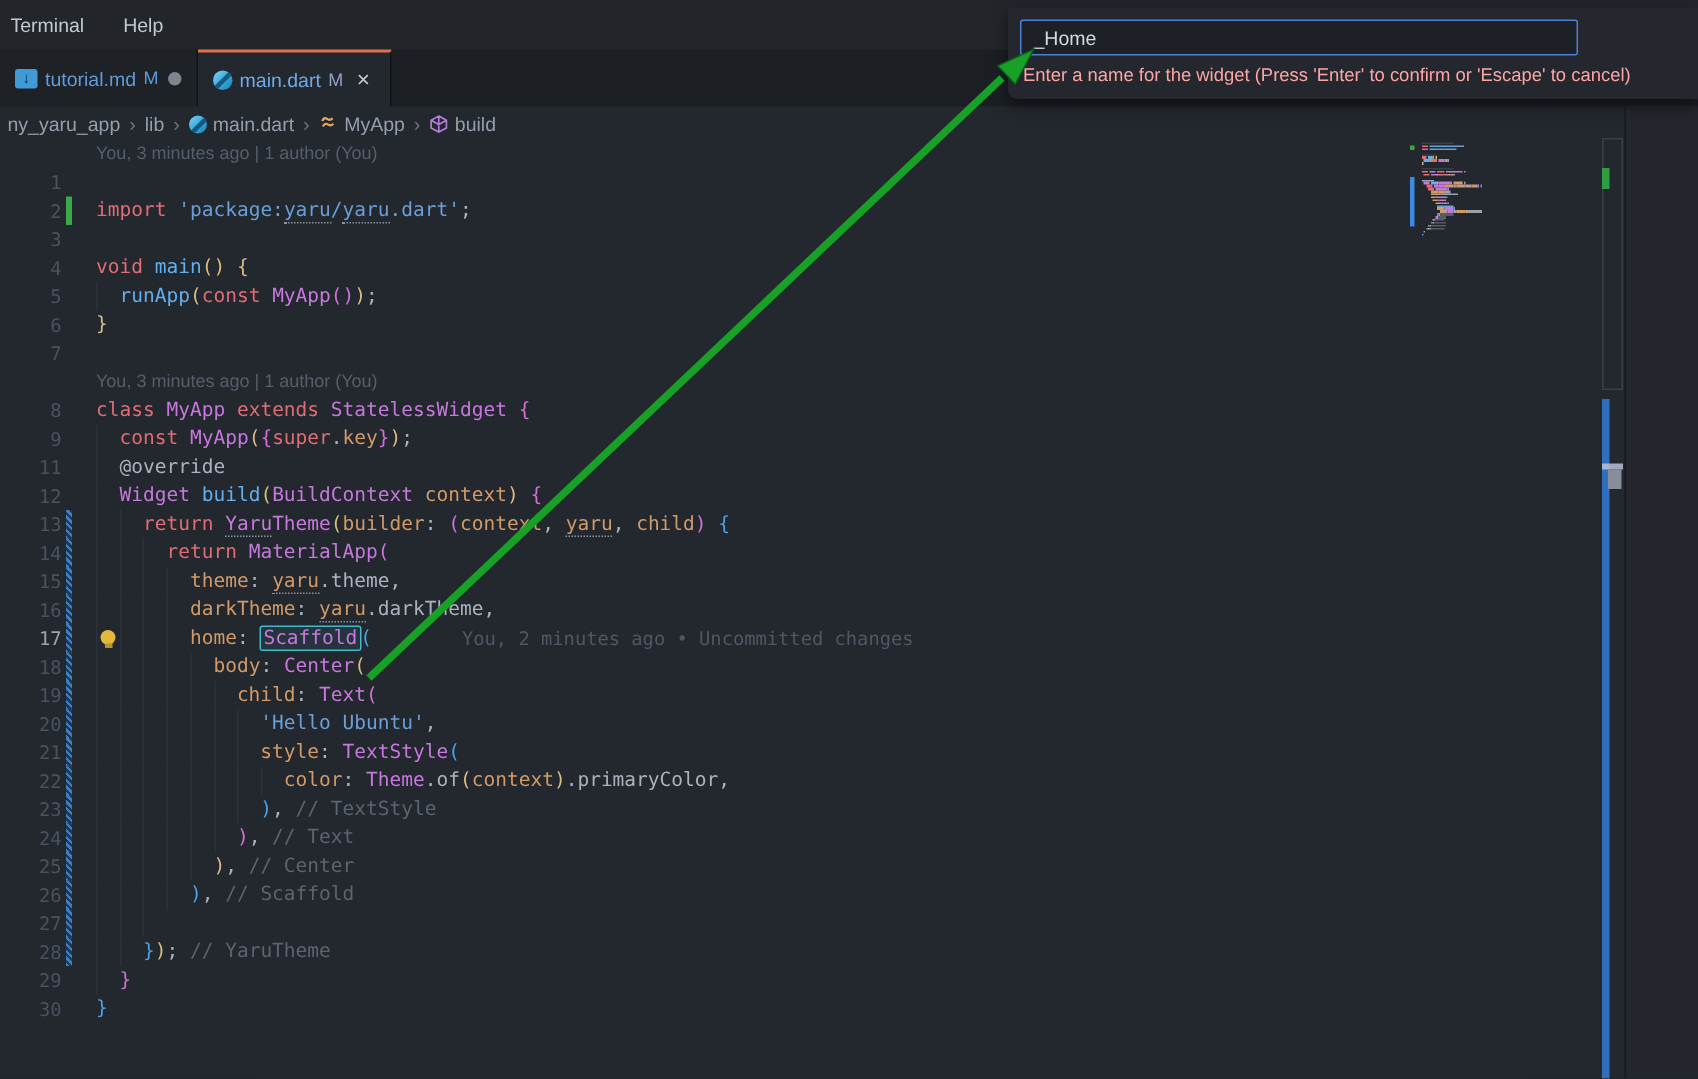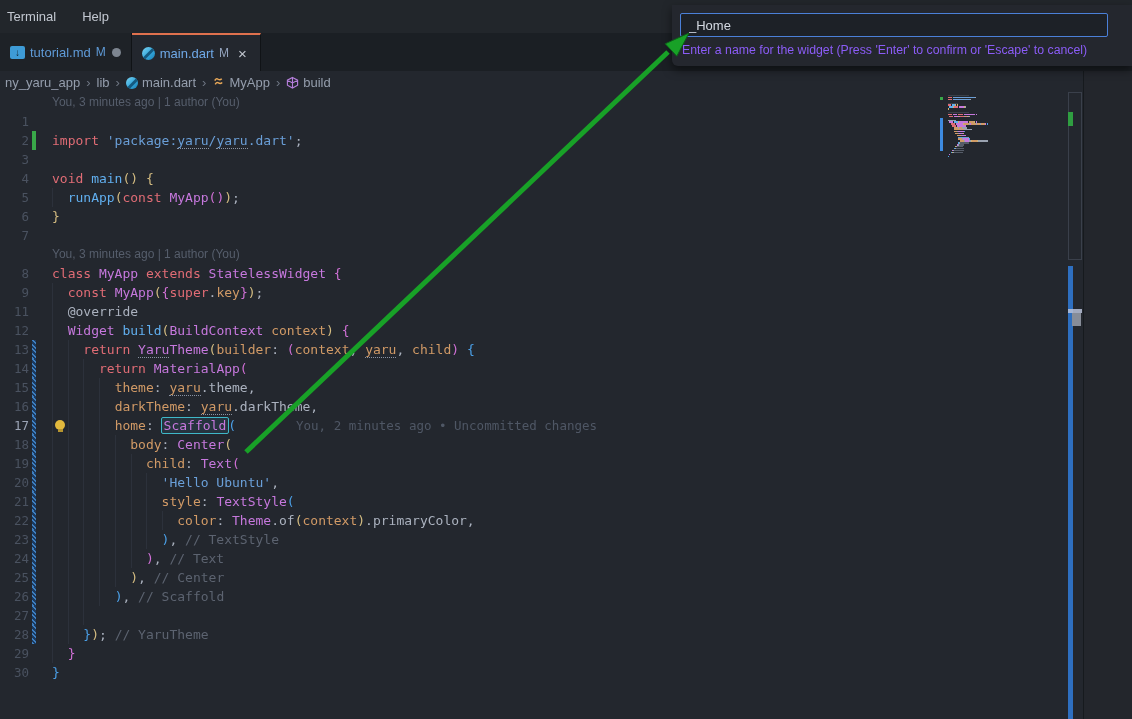--- a/index.html
+++ b/index.html
@@ -32,21 +32,21 @@
   .dart-icon:after{content:"";position:absolute;left:-3px;top:5px;width:20px;height:3px;background:#145a80;transform:rotate(-45deg);}
 
   
   .breadcrumb{position:absolute;left:0;top:71px;width:100%;height:22px;background:#23272e;
     display:flex;align-items:center;padding-left:3px;font-size:13px;color:#959ead;}
   .crumb{padding:0 2px;}
   .crumb-sep{color:#6e7683;margin:0 4px;font-size:13px;}
   .crumb-ico{display:inline-flex;margin-right:4px;vertical-align:-2px;}
 
   
-  #code-rows{position:absolute;left:4px;top:93px;width:1108px;}
+  #code-rows{position:absolute;left:16px;top:93px;width:1108px;}
   .row{position:relative;height:19px;line-height:19px;white-space:pre;}
   .lnum{position:absolute;left:0;top:0;width:25px;text-align:right;
     font-family:"DejaVu Sans Mono",monospace;font-size:12.5px;color:#4a5260;}
   .lnum.active{color:#9ba4b5;}
   .chg{position:absolute;left:28px;top:0;width:3.5px;height:19px;}
   .chg.add{background:#39a849;}
   .chg.mod{background:repeating-linear-gradient(45deg,#3e7fc0 0 1.6px,#1c3a5e 1.6px 3.2px);}
   .lcontent{position:absolute;left:48px;top:0;font-family:"DejaVu Sans Mono",monospace;font-size:13px;}
   .guide{position:absolute;top:0;bottom:0;width:1px;background:#2c313b;}
   .blame-row,.lens-row{position:absolute;left:48px;top:0;font-size:12px;color:#565e6c;}
@@ -78,24 +78,24 @@
   .ruler-add{position:absolute;left:1068px;top:112px;width:5px;height:14px;background:#2f9e41;}
   .ruler-mod{position:absolute;left:1068px;top:266px;width:5px;height:453px;background:#2e6fc0;}
   .ruler-cursorline{position:absolute;left:1068px;top:309px;width:14px;height:4px;background:#b9c2d8;opacity:.85;}
   .ruler-handle{position:absolute;left:1072px;top:313px;width:9px;height:13px;background:#878d99;}
   .right-edge{position:absolute;left:1083px;top:71px;width:1px;height:648px;background:#161a1e;}
   .right-col{position:absolute;left:1084px;top:71px;width:48px;height:648px;background:#23262c;}
 
   
   .popup{position:absolute;left:672px;top:5px;width:460px;height:61px;background:#24272e;
     border-radius:0 0 0 6px;box-shadow:0 4px 10px rgba(0,0,0,.5);z-index:20;}
-  .popup input{position:absolute;left:8px;top:8px;width:428px;height:24px;box-sizing:border-box;
+  .popup input{position:absolute;left:8px;top:8px;width:372px;height:24px;box-sizing:border-box;
     background:#1d2127;border:1.5px solid #4b80d8;border-radius:2px;color:#d4d9e2;
     font-size:13px;font-family:"Liberation Sans",sans-serif;padding:0 8px;outline:none;}
-  .popup .desc{position:absolute;left:10px;top:38px;font-size:12.3px;color:#8b5cf6;white-space:nowrap;}
+  .popup .desc{position:absolute;left:10px;top:38px;font-size:12.3px;color:#fca5a5;white-space:nowrap;}
 
   
   #arrow-svg{position:absolute;left:0;top:0;width:1132px;height:719px;z-index:30;pointer-events:none;}
 </style>
 </head>
 <body>
 
 <div id="app">
 
   <div class="menubar">

